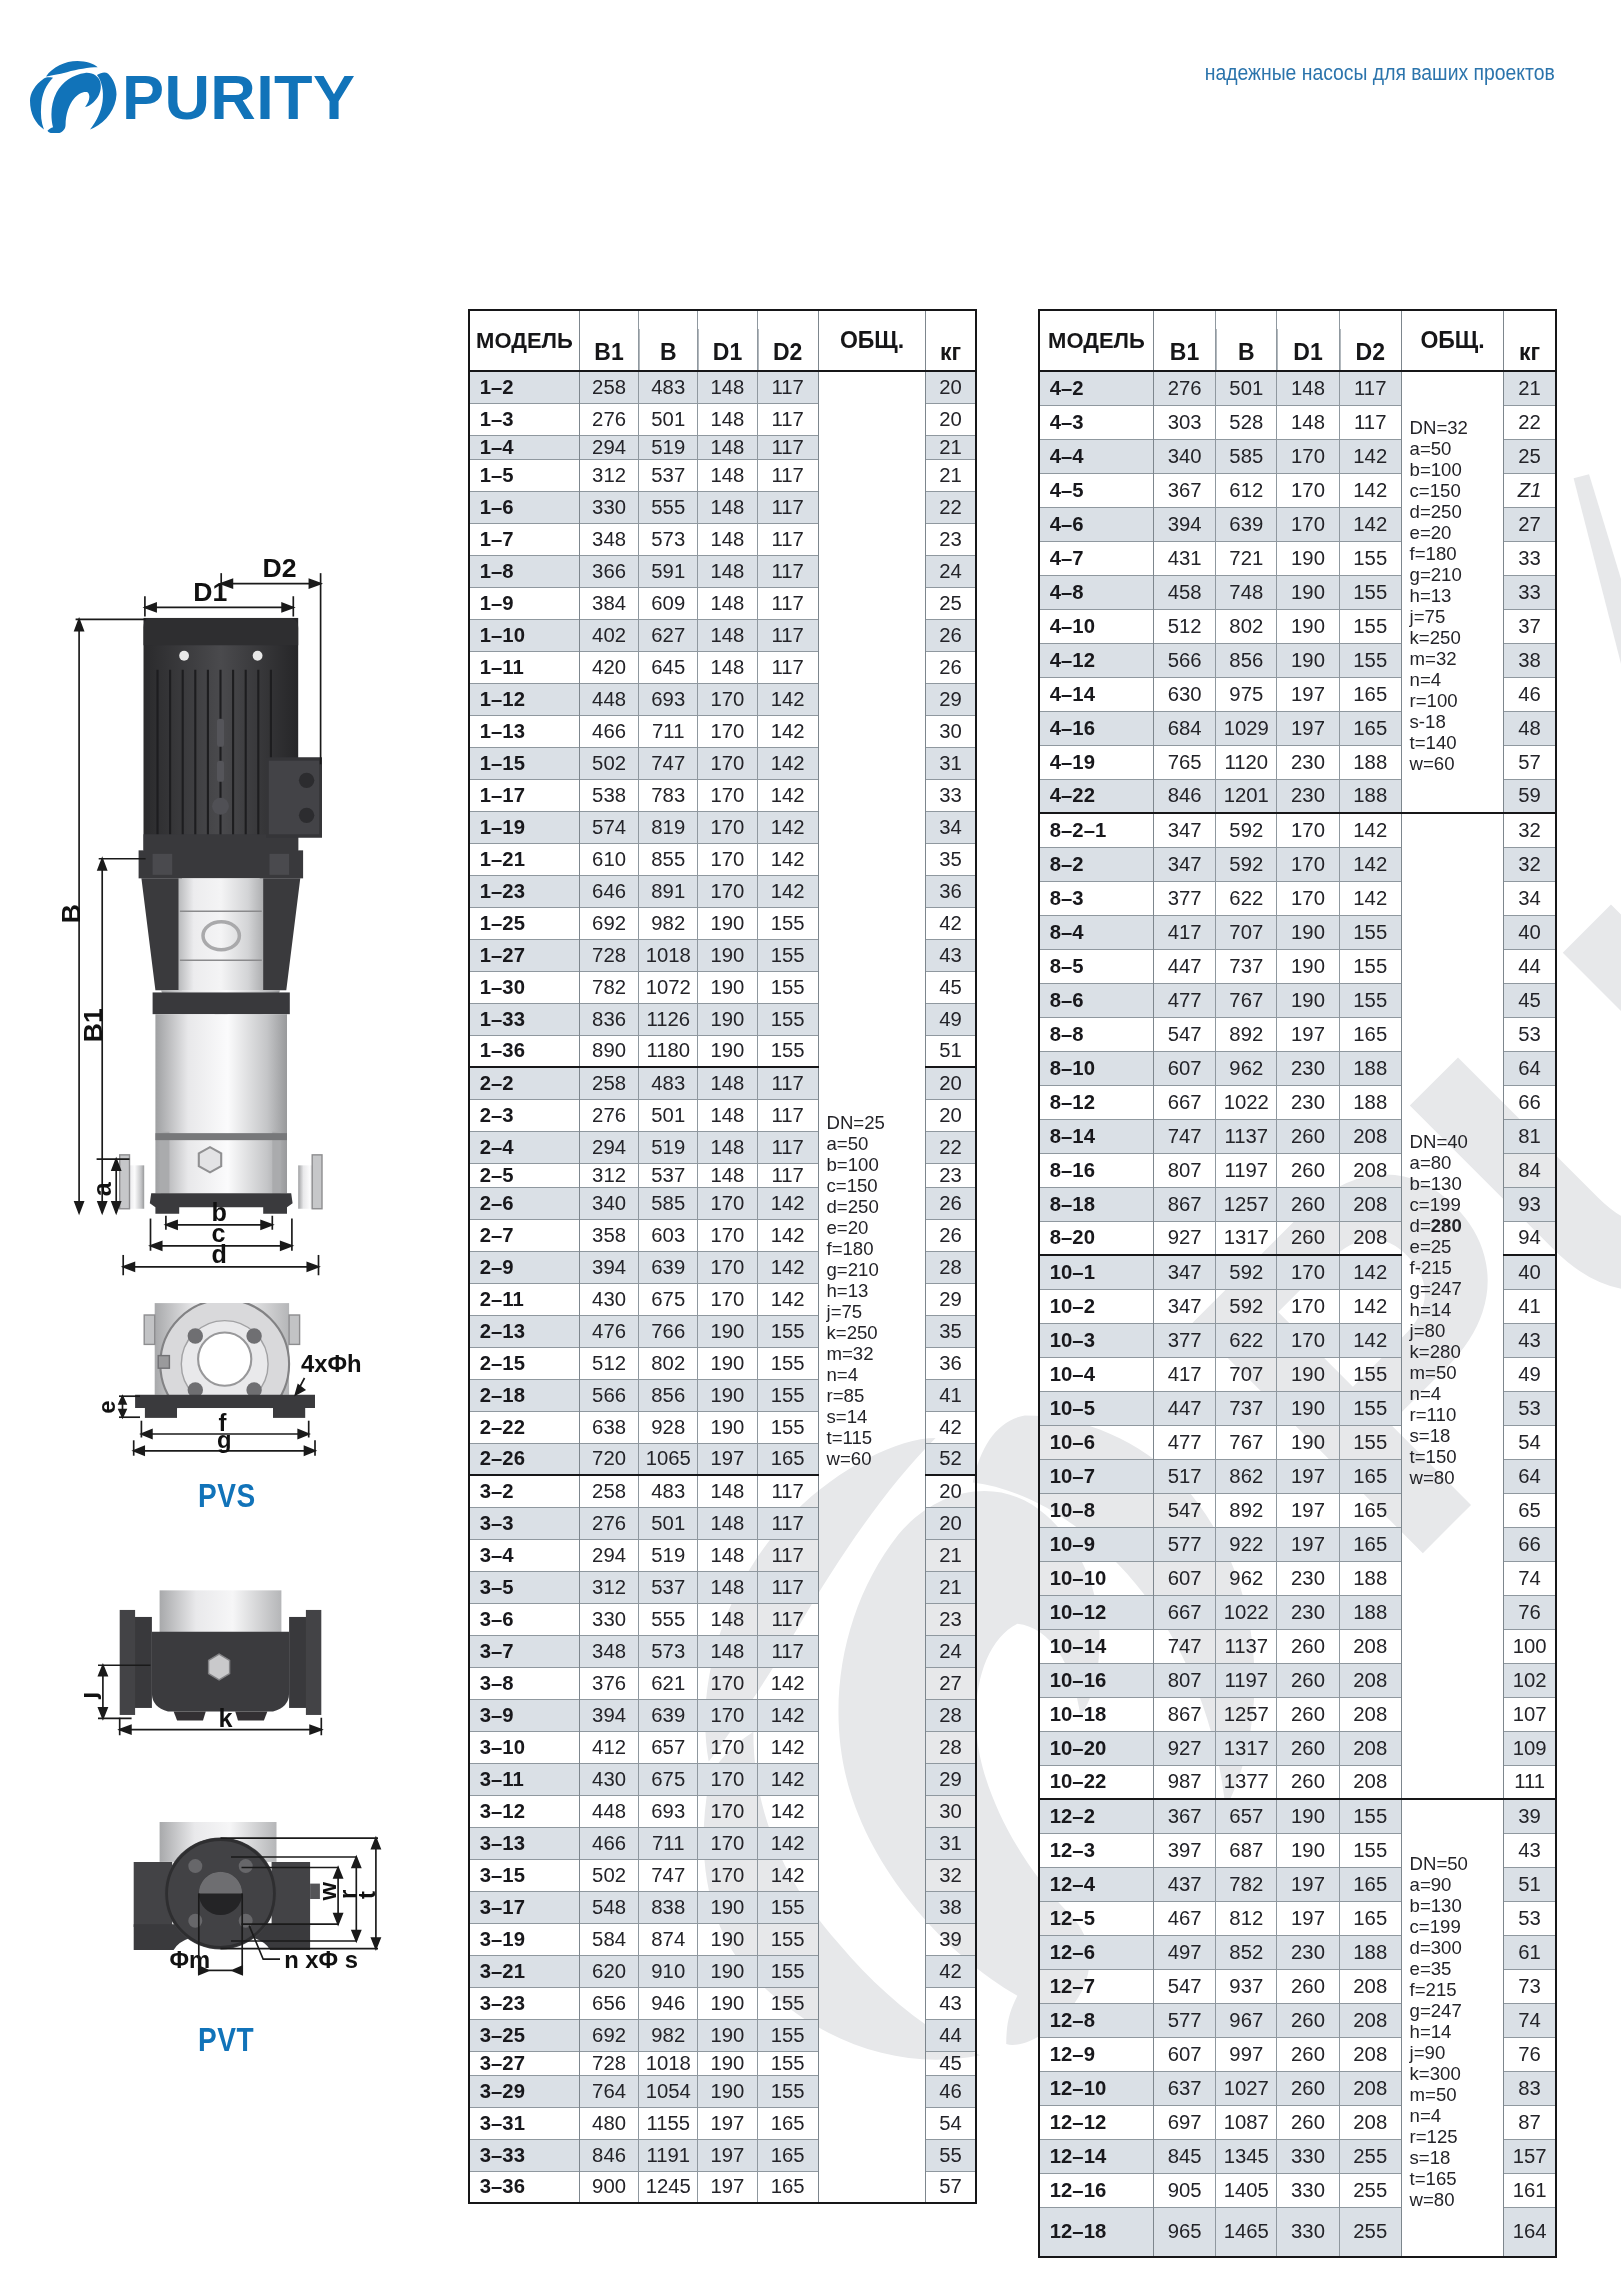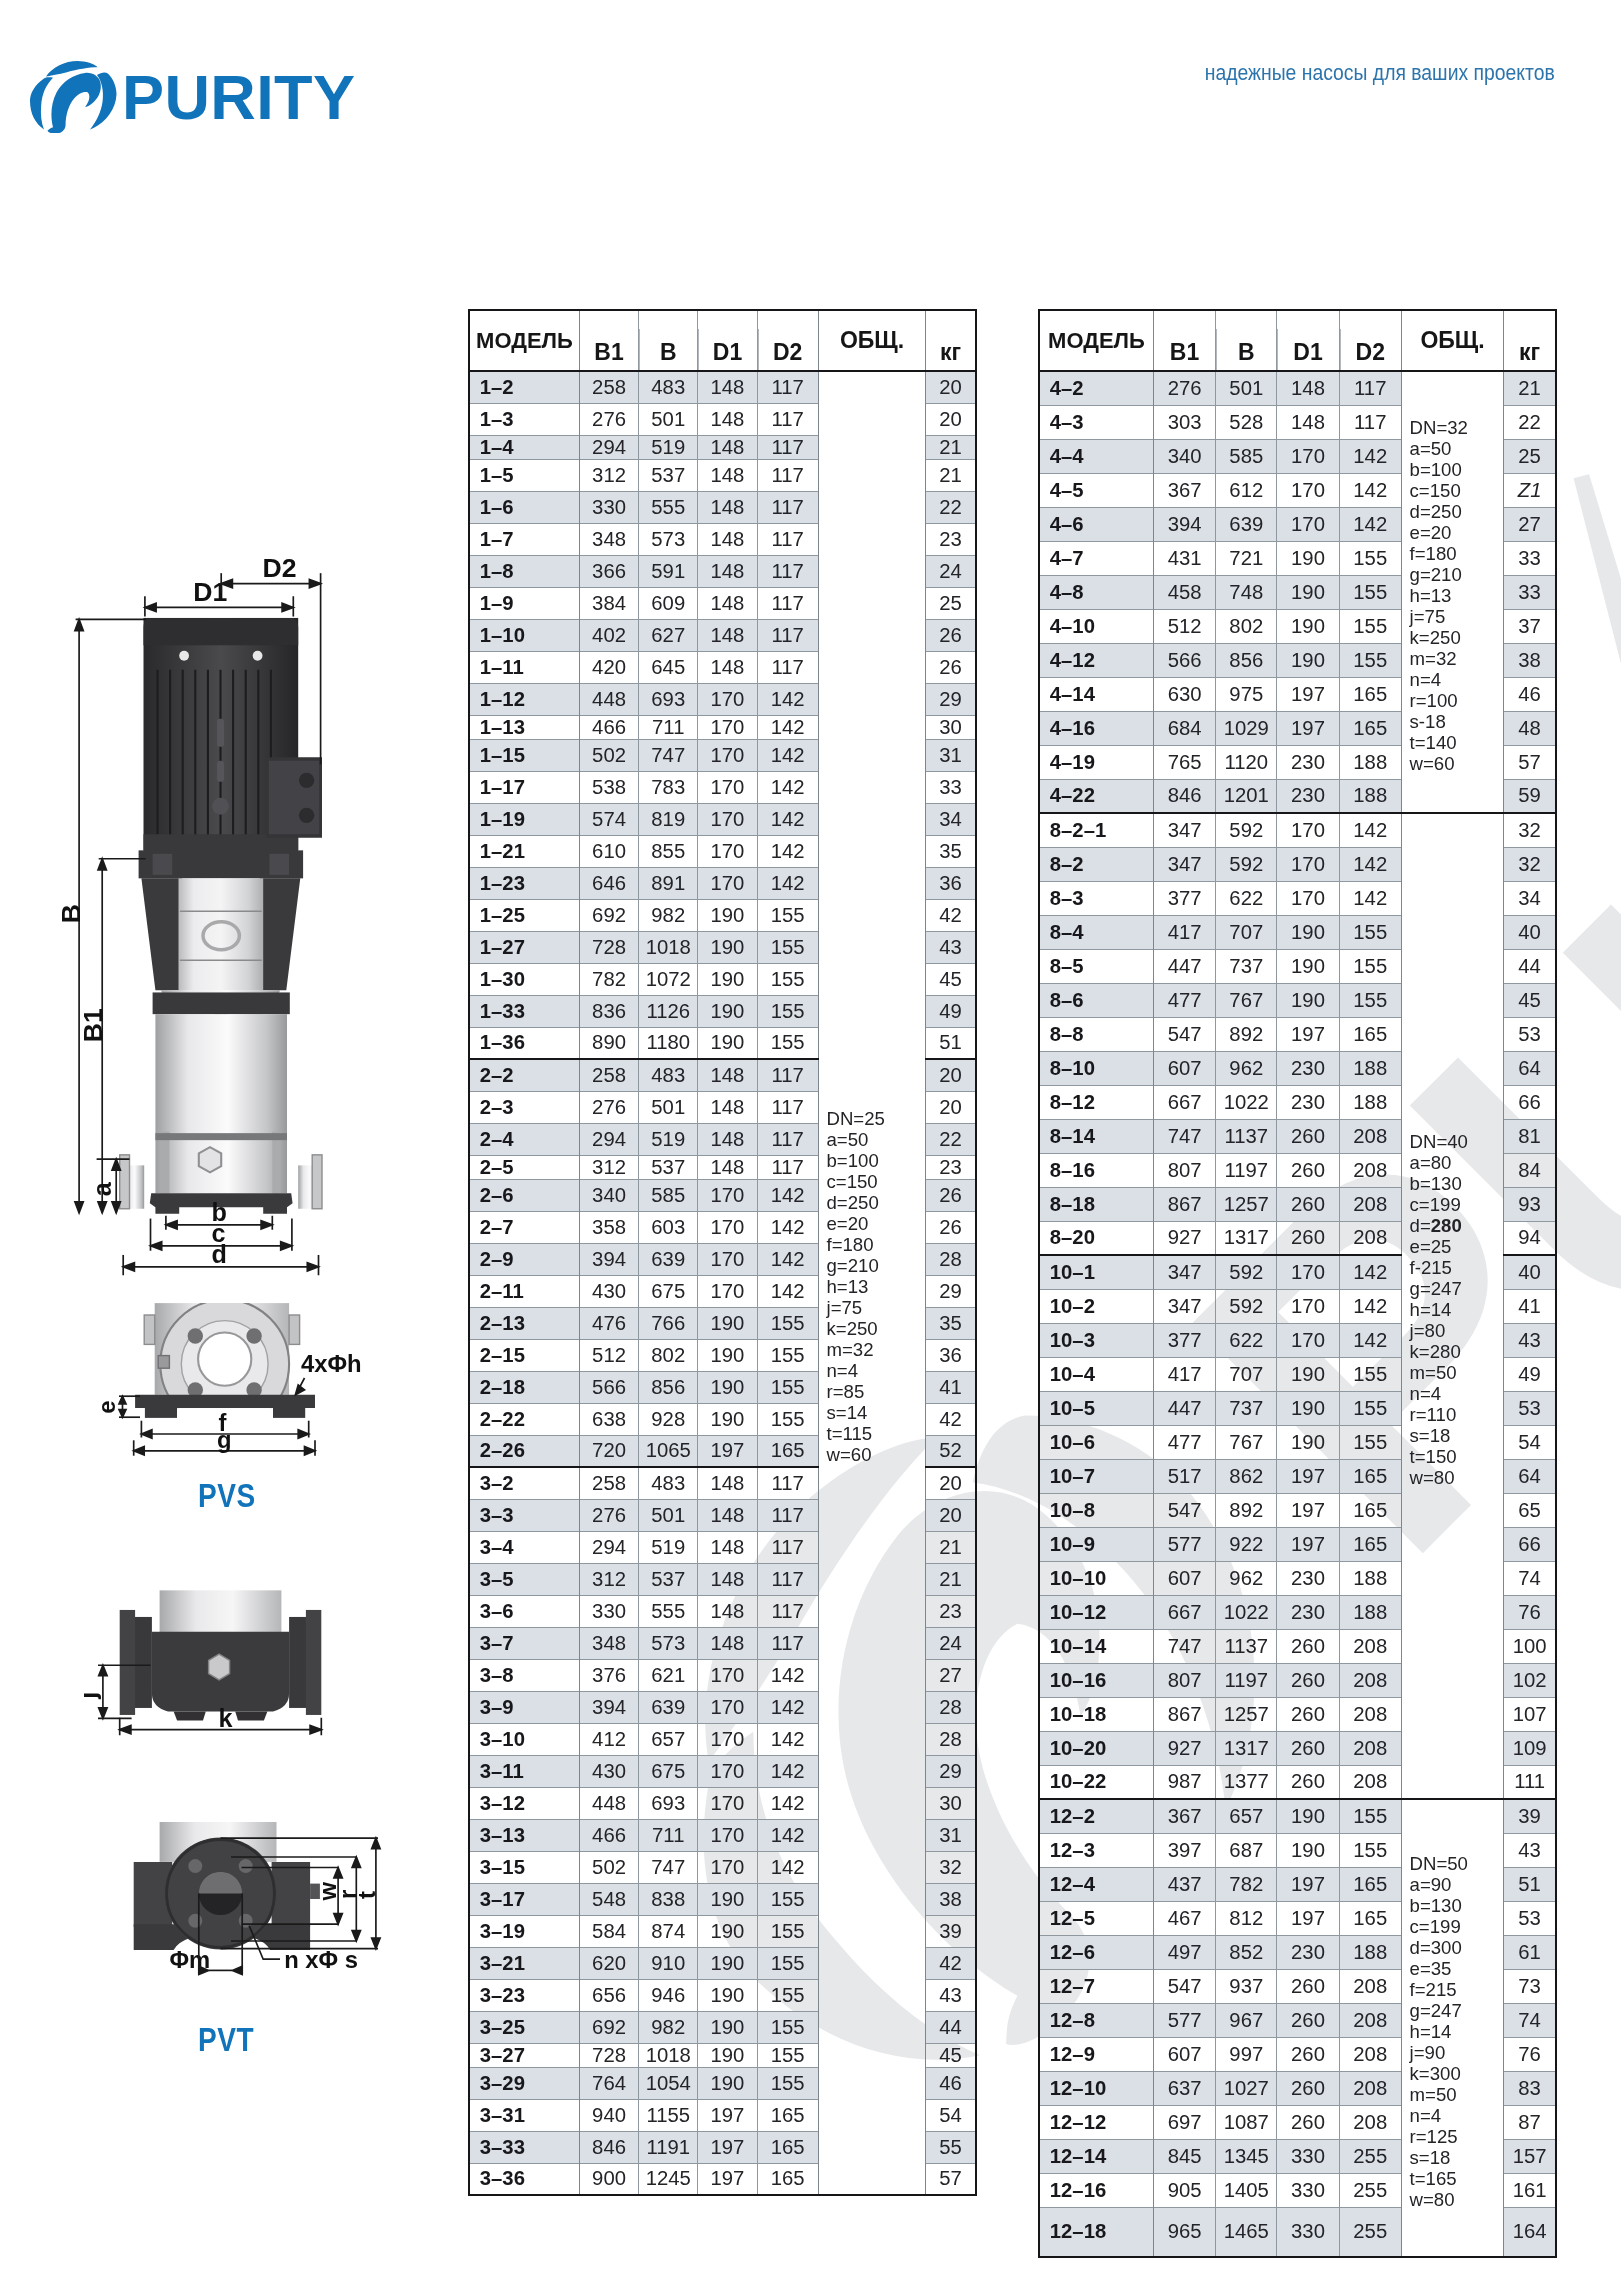--- a/index.html
+++ b/index.html
@@ -480,21 +480,21 @@
         <td class="kg">26</td>
       </tr>
 <tr class="g" style="height:32px">
         <td class="mod">1–12</td>
         <td class="c1">448</td>
         <td class="cn">693</td>
         <td class="cn">170</td>
         <td class="cn">142</td>
         <td class="kg">29</td>
       </tr>
-<tr class="w" style="height:24px">
+<tr class="w" style="height:32px">
         <td class="mod">1–13</td>
         <td class="c1">466</td>
         <td class="cn">711</td>
         <td class="cn">170</td>
         <td class="cn">142</td>
         <td class="kg">30</td>
       </tr>
 <tr class="g" style="height:32px">
         <td class="mod">1–15</td>
         <td class="c1">502</td>
@@ -834,21 +834,21 @@
 <tr class="g" style="height:32px">
         <td class="mod">3–29</td>
         <td class="c1">764</td>
         <td class="cn">1054</td>
         <td class="cn">190</td>
         <td class="cn">155</td>
         <td class="kg">46</td>
       </tr>
 <tr class="w" style="height:32px">
         <td class="mod">3–31</td>
-        <td class="c1">940</td>
+        <td class="c1">480</td>
         <td class="cn">1155</td>
         <td class="cn">197</td>
         <td class="cn">165</td>
         <td class="kg">54</td>
       </tr>
 <tr class="g" style="height:32px">
         <td class="mod">3–33</td>
         <td class="c1">846</td>
         <td class="cn">1191</td>
         <td class="cn">197</td>

